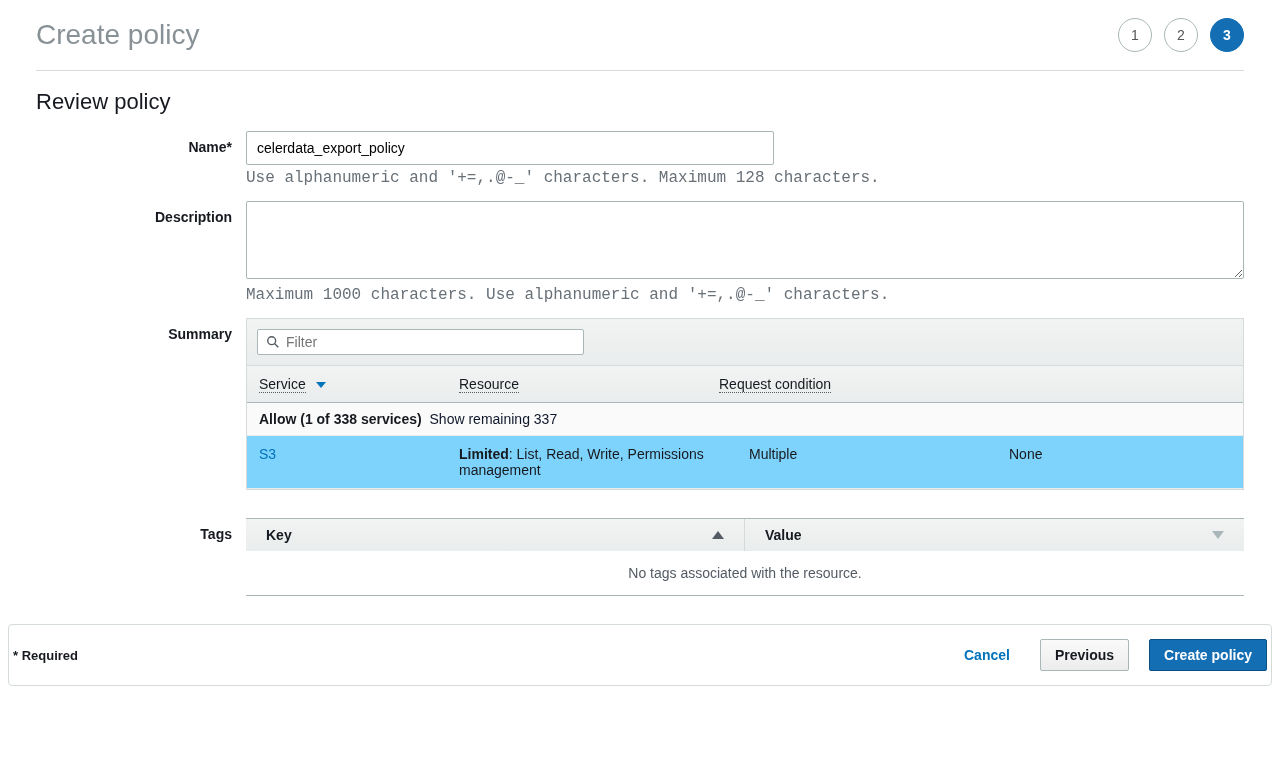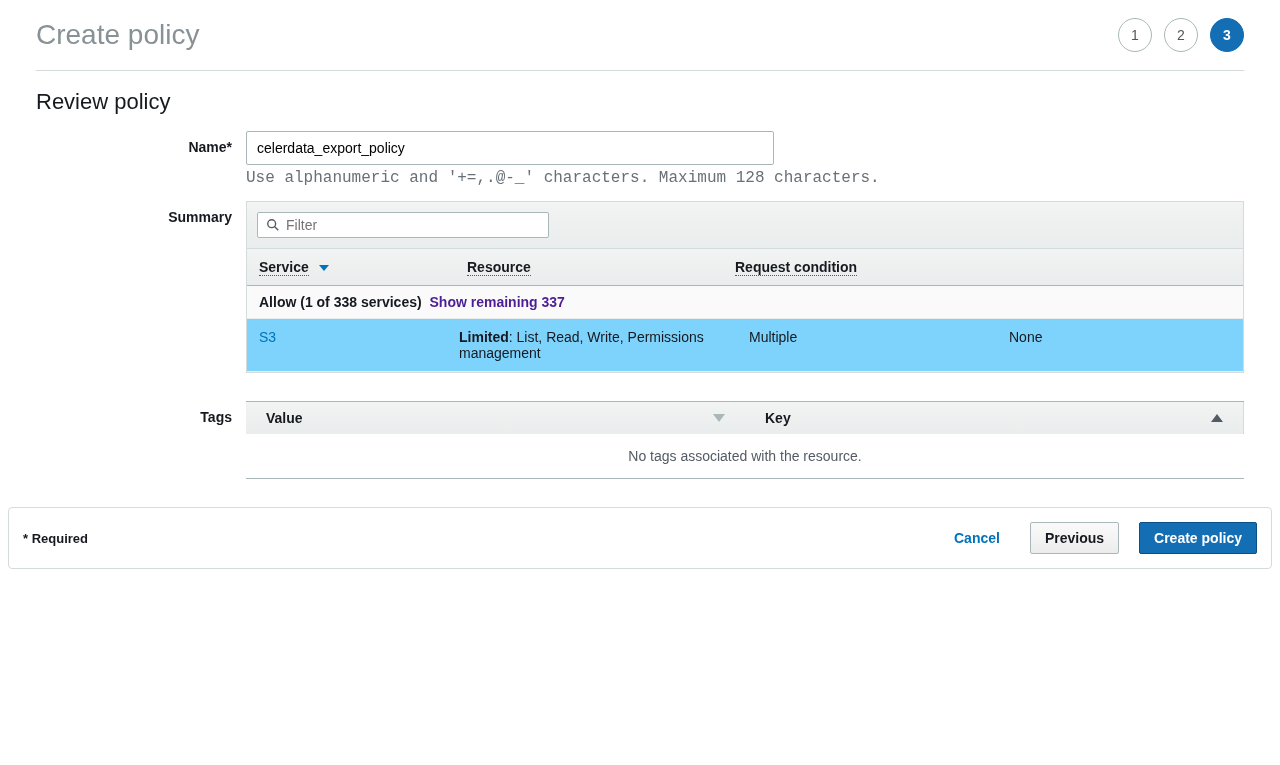--- a/index.html
+++ b/index.html
@@ -78,36 +78,35 @@
       border-bottom: 1px solid #d5dbdb;
       padding: 10px;
     }
     .filter-wrap {
       display: inline-flex;
       align-items: center;
       background: #fff;
       border: 1px solid #aab7b8;
       border-radius: 2px;
       padding: 4px 8px;
-      width: 292px;
+      width: 327px;
     }
     .filter-wrap svg { flex-shrink: 0; }
     .filter-input {
       border: none;
       outline: none;
       font-size: 14px;
       margin-left: 6px;
       flex: 1;
     }
     .summary-head {
       display: flex;
       background: linear-gradient(#f2f3f3, #eaeded);
       border-bottom: 1px solid #aab7b8;
-      font-weight: 700;
-      gap: 8px;
+      font-weight: 400;
     }
     .col-service { width: 200px; padding: 10px 12px; box-sizing: border-box; }
     .col-access  { width: 290px; padding: 10px 12px; box-sizing: border-box; }
     .col-resource{ width: 260px; padding: 10px 12px; box-sizing: border-box; }
     .col-request { flex: 1; padding: 10px 12px; box-sizing: border-box; }
     .th-label { border-bottom: 1px dotted #545b64; display: inline; }
 
     .sort-caret {
       display: inline-block;
       margin-left: 6px;
@@ -118,39 +117,39 @@
       vertical-align: middle;
     }
 
     .summary-subhead {
       background: #fafafa;
       border-bottom: 1px solid #eaeded;
       padding: 8px 12px;
       font-weight: 700;
       color: #16191f;
     }
-    .summary-subhead a { color: #4c1d95; font-weight: 700; text-decoration: none; margin-left: 4px; }
+    .summary-subhead a { color: #0f172a; font-weight: 400; text-decoration: none; margin-left: 4px; }
     .summary-row { display: flex; border-bottom: 1px solid #eaeded; background: #7dd3fc; }
     .summary-row .col-service a { color: #0073bb; text-decoration: none; }
     .summary-row .lim-label { font-weight: 700; }
 
     
     .tags-panel { border-top: 1px solid #aab7b8; border-bottom: 1px solid #aab7b8; }
     .tags-head { display: flex; background: linear-gradient(#f2f3f3, #eaeded); }
     .tags-head .col { padding: 8px 20px; font-weight: 700; display: flex; align-items: center; justify-content: space-between; }
     .col-key { width: 50%; border-right: 1px solid #d5dbdb; }
     .col-val { width: 50%; }
     .tri-up { width:0;height:0;border-left:6px solid transparent;border-right:6px solid transparent;border-bottom:8px solid #545b64; }
     .tri-down-dim { width:0;height:0;border-left:6px solid transparent;border-right:6px solid transparent;border-top:8px solid #aab7b8; }
     .tags-empty { text-align: center; color: #545b64; padding: 14px 0; }
 
     
     .footer-bar {
       margin: 28px 8px 0 8px;
-      padding: 14px 14px;
+      padding: 14px 4px;
       border: 1px solid #d5dbdb;
       border-radius: 4px;
       display: flex;
       justify-content: space-between;
       align-items: center;
     }
     .req-note { font-weight: 700; font-size: 13px; }
     .btn-group { display: flex; gap: 20px; align-items: center; }
     .btn-link { color: #0073bb; text-decoration: none; font-weight: 700; padding: 6px 10px; cursor: pointer; }
     .btn {
@@ -191,20 +190,27 @@
   <h2 class="section-title">Review policy</h2>
 
   <div class="form-row">
     <div class="form-label">Name*</div>
     <div class="form-control">
       <input type="text" class="form-input" value="celerdata_export_policy" style="">
       <div class="hint">Use alphanumeric and '+=,.@-_' characters. Maximum 128 characters.</div>
     </div>
   </div>
 
+  <div class="form-row">
+    <div class="form-label">Description</div>
+    <div class="form-control">
+      <textarea class="form-textarea" style=""></textarea>
+      <div class="hint">Maximum 1000 characters. Use alphanumeric and '+=,.@-_' characters.</div>
+    </div>
+  </div>
 
   <div class="form-row">
     <div class="form-label">Summary</div>
     <div class="form-control">
       <div class="summary-panel">
 
         <div class="summary-toolbar">
           <div class="filter-wrap">
             <svg width="14" height="14" viewBox="0 0 16 16">
               <circle cx="6.5" cy="6.5" r="4.5" fill="none" stroke="#545b64" stroke-width="1.6"></circle>
@@ -245,27 +251,27 @@
 
       </div>
     </div>
   </div>
 
   <div class="form-row" style="margin-top:28px;">
     <div class="form-label">Tags</div>
     <div class="form-control">
       <div class="tags-panel">
         <div class="tags-head">
+          <div class="col col-key">
+            <span>Key</span>
+            <span class="tri-up"></span>
+          </div>
           <div class="col col-val">
             <span>Value</span>
             <span class="tri-down-dim"></span>
-          </div>
-          <div class="col col-key">
-            <span>Key</span>
-            <span class="tri-up"></span>
           </div>
         </div>
         <div class="tags-empty">No tags associated with the resource.</div>
       </div>
     </div>
   </div>
 
 </div>
 
 <div class="footer-bar">

